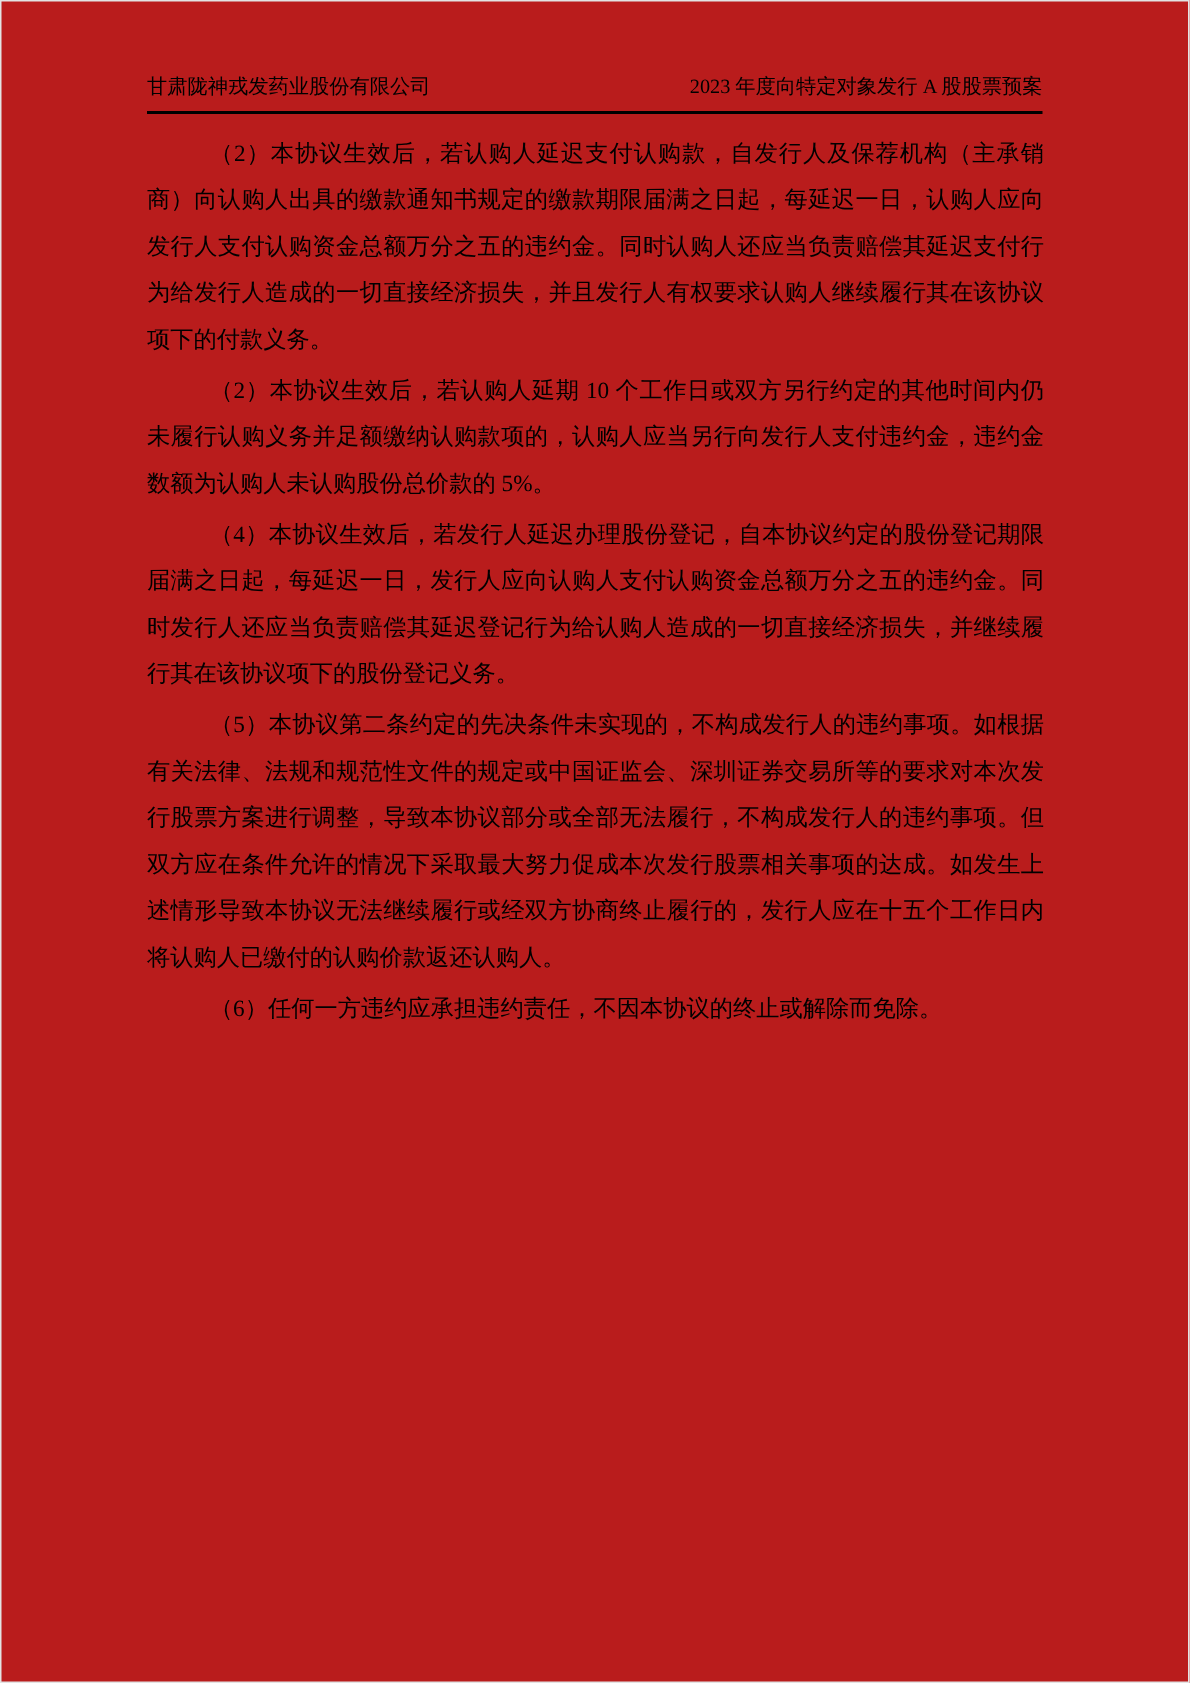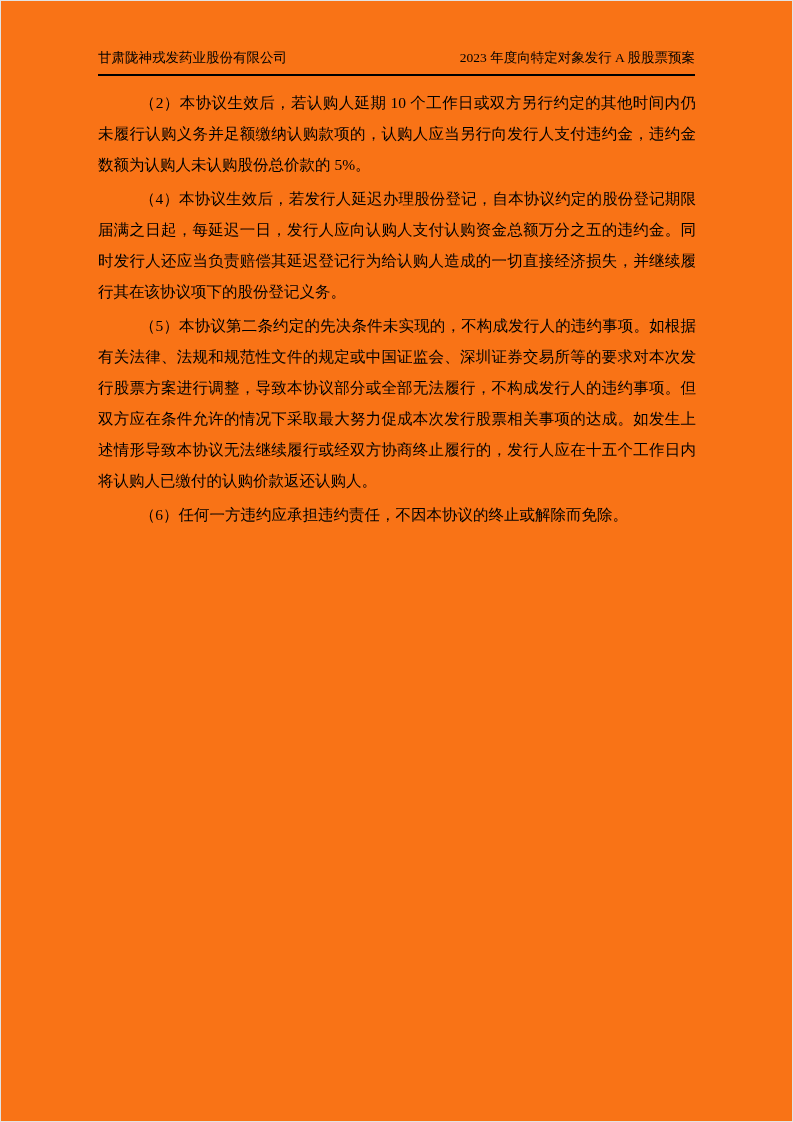--- a/index.html
+++ b/index.html
@@ -4,21 +4,21 @@
 <style>
   html, body {
     margin: 0;
     padding: 0;
     background: #ffffff;
   }
   .page {
     position: relative;
     width: 793px;
     height: 1122px;
-    background: #f97316;
+    background: #b91c1c;
     border: 1px solid #e3e3e3;
     box-sizing: border-box;
     font-family: "Liberation Serif", "DejaVu Serif", serif;
     color: #000000;
     overflow: hidden;
   }
   .header {
     position: absolute;
     left: 97px;
     right: 97px;
@@ -62,20 +62,21 @@
 <body>
 
 <div class="page">
 
   <div class="header">
     <span class="h-left">甘肃陇神戎发药业股份有限公司</span>
     <span class="h-right">2023 年度向特定对象发行 A 股股票预案</span>
   </div>
 
   <div class="content">
+    <p class="indent">（2）本协议生效后，若认购人延迟支付认购款，自发行人及保荐机构（主承销商）向认购人出具的缴款通知书规定的缴款期限届满之日起，每延迟一日，认购人应向发行人支付认购资金总额万分之五的违约金。同时认购人还应当负责赔偿其延迟支付行为给发行人造成的一切直接经济损失，并且发行人有权要求认购人继续履行其在该协议项下的付款义务。</p>
     <p class="indent">（2）本协议生效后，若认购人延期 10 个工作日或双方另行约定的其他时间内仍未履行认购义务并足额缴纳认购款项的，认购人应当另行向发行人支付违约金，违约金数额为认购人未认购股份总价款的 5%。</p>
     <p class="indent">（4）本协议生效后，若发行人延迟办理股份登记，自本协议约定的股份登记期限届满之日起，每延迟一日，发行人应向认购人支付认购资金总额万分之五的违约金。同时发行人还应当负责赔偿其延迟登记行为给认购人造成的一切直接经济损失，并继续履行其在该协议项下的股份登记义务。</p>
     <p class="indent">（5）本协议第二条约定的先决条件未实现的，不构成发行人的违约事项。如根据有关法律、法规和规范性文件的规定或中国证监会、深圳证券交易所等的要求对本次发行股票方案进行调整，导致本协议部分或全部无法履行，不构成发行人的违约事项。但双方应在条件允许的情况下采取最大努力促成本次发行股票相关事项的达成。如发生上述情形导致本协议无法继续履行或经双方协商终止履行的，发行人应在十五个工作日内将认购人已缴付的认购价款返还认购人。</p>
     <p class="indent">（6）任何一方违约应承担违约责任，不因本协议的终止或解除而免除。</p>
   </div>
 
 
 </div>
 
 </body></html>

